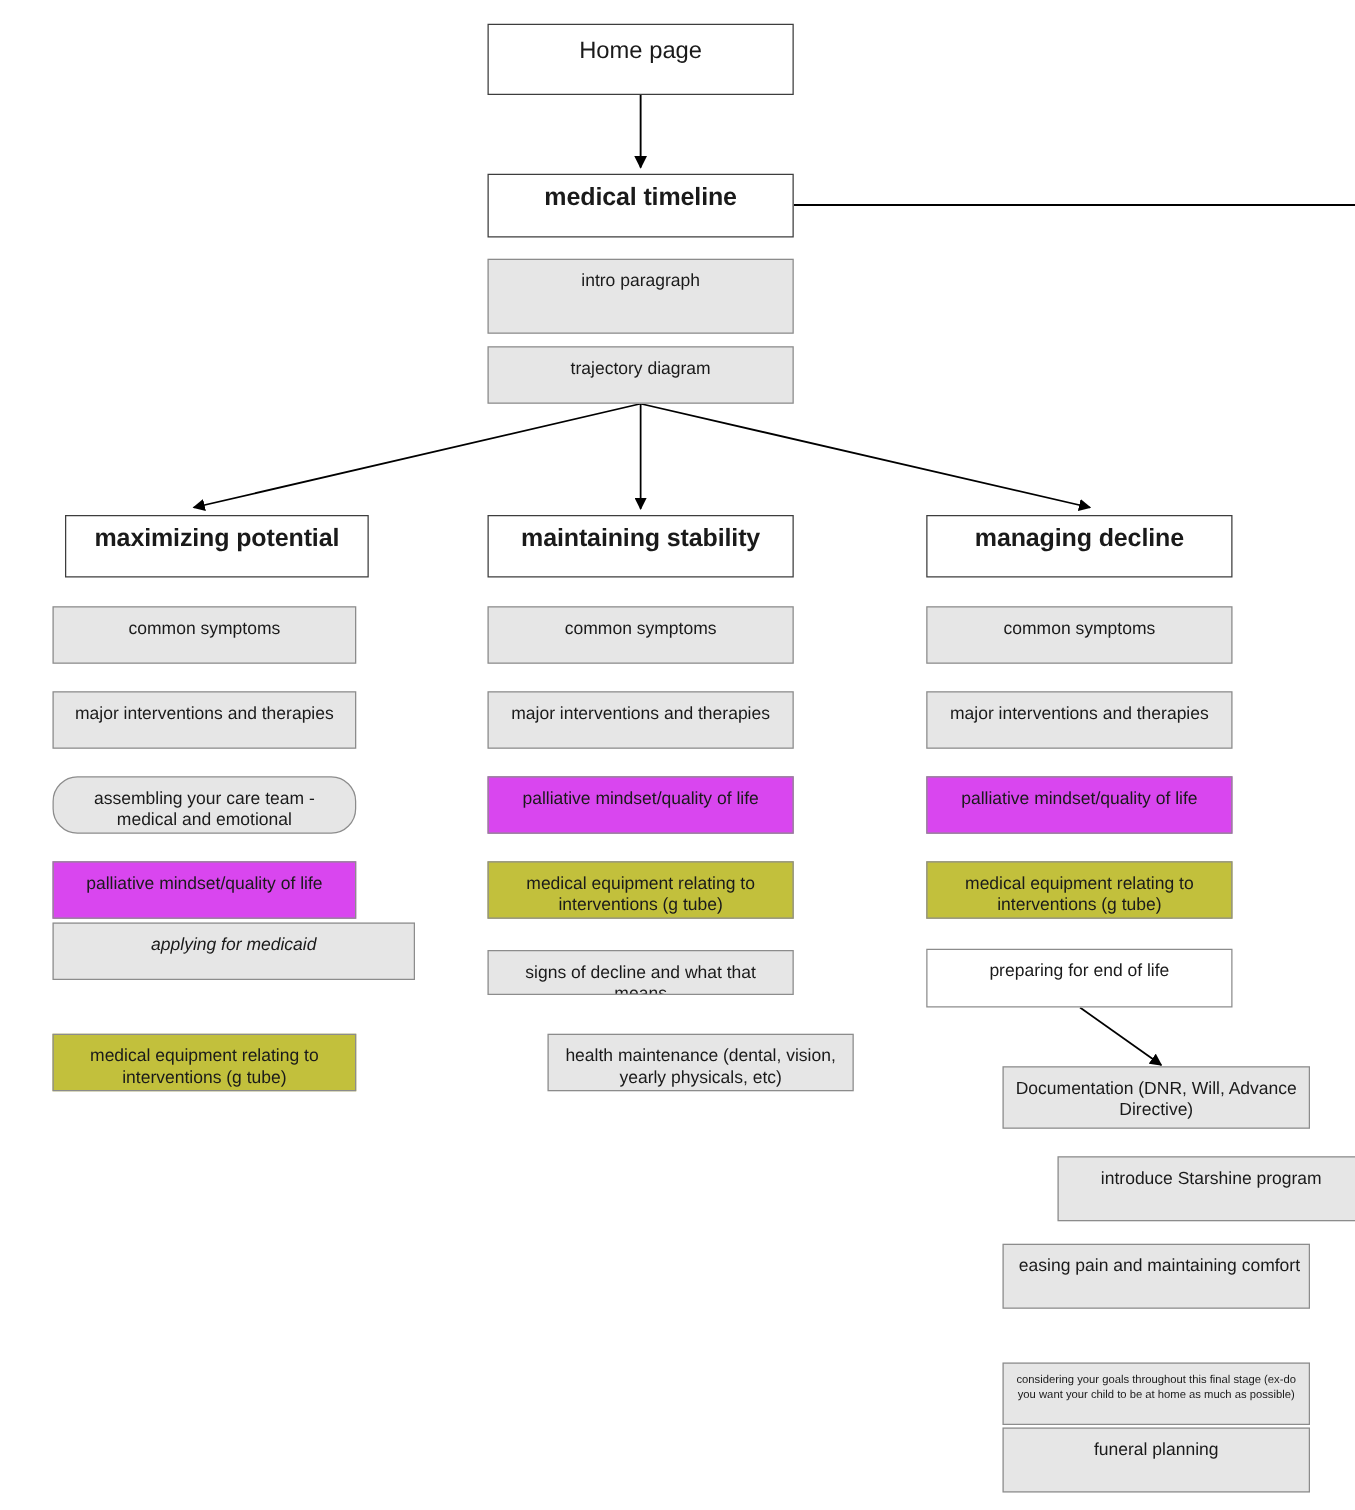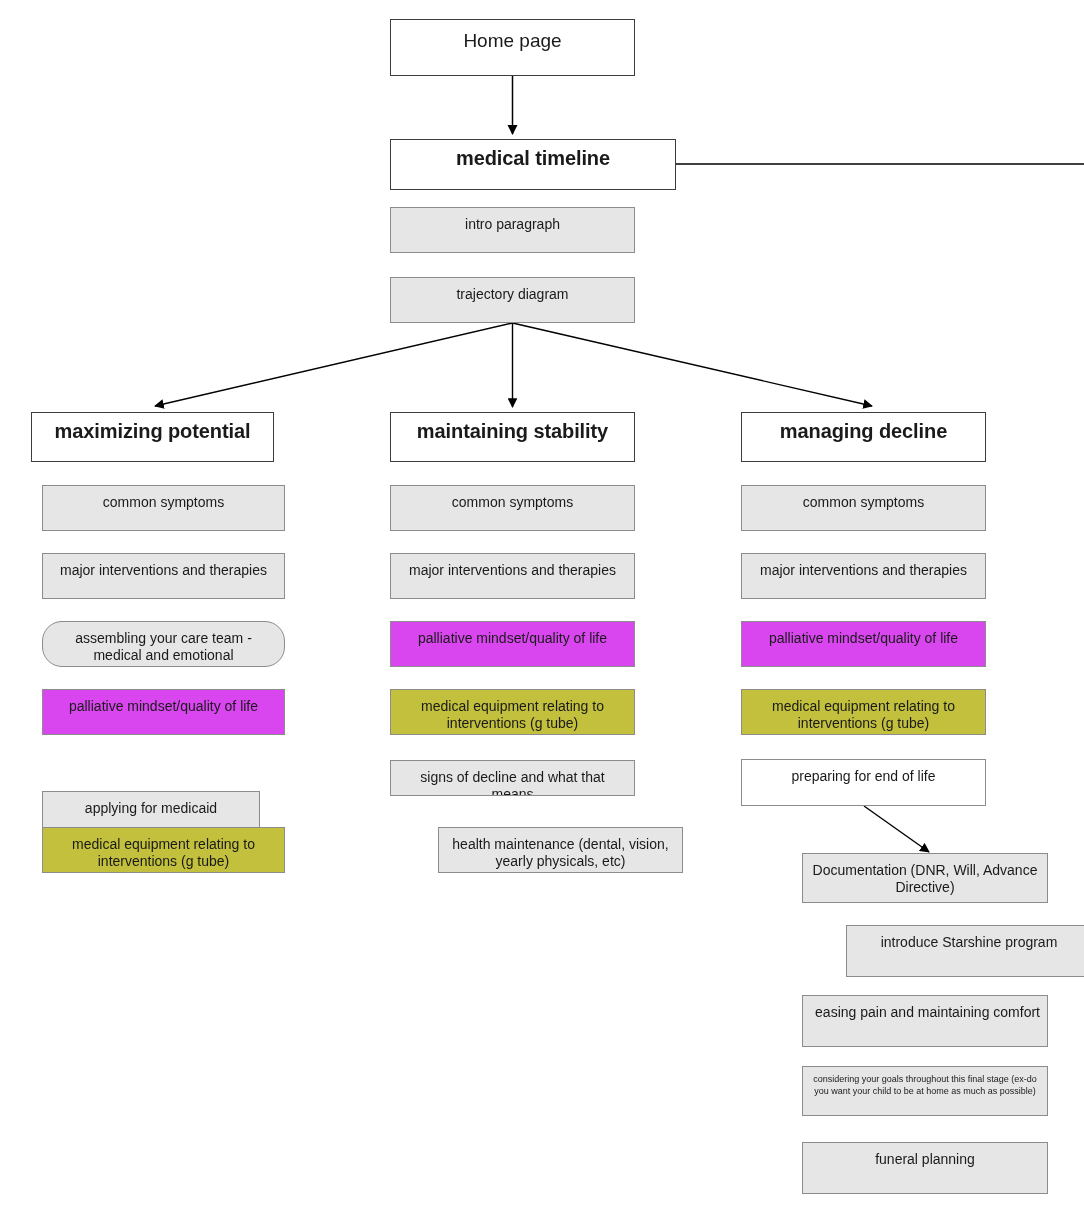--- a/index.html
+++ b/index.html
@@ -81,20 +81,21 @@
     border: 1.4px solid #8c8c8c;
     font-size: 14px;
     padding-top: 8px;
   }
   .n-tiny {
     background: #e6e6e6;
     border: 1.4px solid #8c8c8c;
     font-size: 9px;
     padding-top: 6px;
     line-height: 1.35;
+    margin-top: 24px;
   }
 </style>
 </head>
 <body>
 
 <div id="canvas">
 
   <svg id="wires" width="1084" height="1208" viewBox="0 0 1084 1208" xmlns="http://www.w3.org/2000/svg">
     <defs>
       <marker id="ah" viewBox="0 0 10 10" refX="9" refY="5" markerWidth="7" markerHeight="7" orient="auto-start-reverse">
@@ -112,45 +113,45 @@
 
     <line x1="512.5" y1="323" x2="872" y2="406" stroke="#000000" stroke-width="1.4" marker-end="url(#ah)"></line>
 
     <line x1="864" y1="806" x2="929" y2="852" stroke="#000000" stroke-width="1.4" marker-end="url(#ah)"></line>
   </svg>
 
   <div id="nodes">
       <div class="node n-title" style="left: 390px; top: 19px; width: 245px; height: 57px;">
         <span class="txt">Home page</span>
       </div>
-      <div class="node n-section" style="left: 390px; top: 139px; width: 286px; height: 51px;">
+      <div class="node n-section" style="left: 390px; top: 139px; width: 245px; height: 51px;">
         <span class="txt">medical timeline</span>
       </div>
-      <div class="node n-gray" style="left: 390px; top: 207px; width: 245px; height: 46px;">
+      <div class="node n-gray" style="left: 390px; top: 207px; width: 245px; height: 60px;">
         <span class="txt">intro paragraph</span>
       </div>
       <div class="node n-gray" style="left: 390px; top: 277px; width: 245px; height: 46px;">
         <span class="txt">trajectory diagram</span>
       </div>
-      <div class="node n-section" style="left: 31px; top: 412px; width: 243px; height: 50px;">
+      <div class="node n-section" style="left: 52px; top: 412px; width: 243px; height: 50px;">
         <span class="txt">maximizing potential</span>
       </div>
       <div class="node n-gray" style="left: 42px; top: 485px; width: 243px; height: 46px;">
         <span class="txt">common symptoms</span>
       </div>
       <div class="node n-gray" style="left: 42px; top: 553px; width: 243px; height: 46px;">
         <span class="txt">major interventions and therapies</span>
       </div>
       <div class="node n-gray" style="left: 42px; top: 621px; width: 243px; height: 46px; border-radius: 20px;">
         <span class="txt">assembling your care team - medical and emotional</span>
       </div>
       <div class="node n-yellow" style="left: 42px; top: 689px; width: 243px; height: 46px;">
         <span class="txt">palliative mindset/quality of life</span>
       </div>
-      <div class="node n-gray" style="left: 42px; top: 791px; width: 218px; height: 46px;">
+      <div class="node n-gray" style="left: 42px; top: 738px; width: 290px; height: 46px; font-style: italic;">
         <span class="txt">applying for medicaid</span>
       </div>
       <div class="node n-olive" style="left: 42px; top: 827px; width: 243px; height: 46px;">
         <span class="txt">medical equipment relating to interventions (g tube)</span>
       </div>
       <div class="node n-section" style="left: 390px; top: 412px; width: 245px; height: 50px;">
         <span class="txt">maintaining stability</span>
       </div>
       <div class="node n-gray" style="left: 390px; top: 485px; width: 245px; height: 46px;">
         <span class="txt">common symptoms</span>

